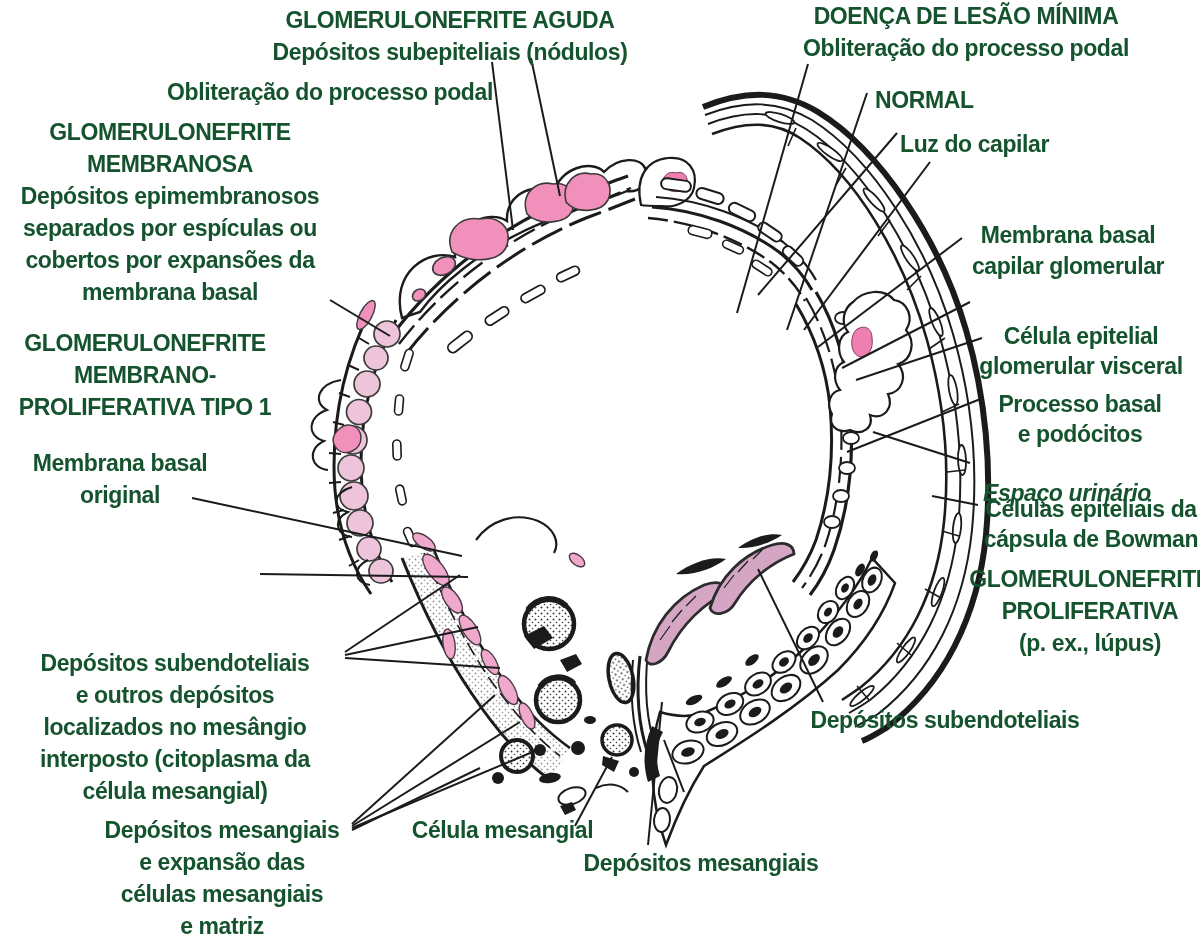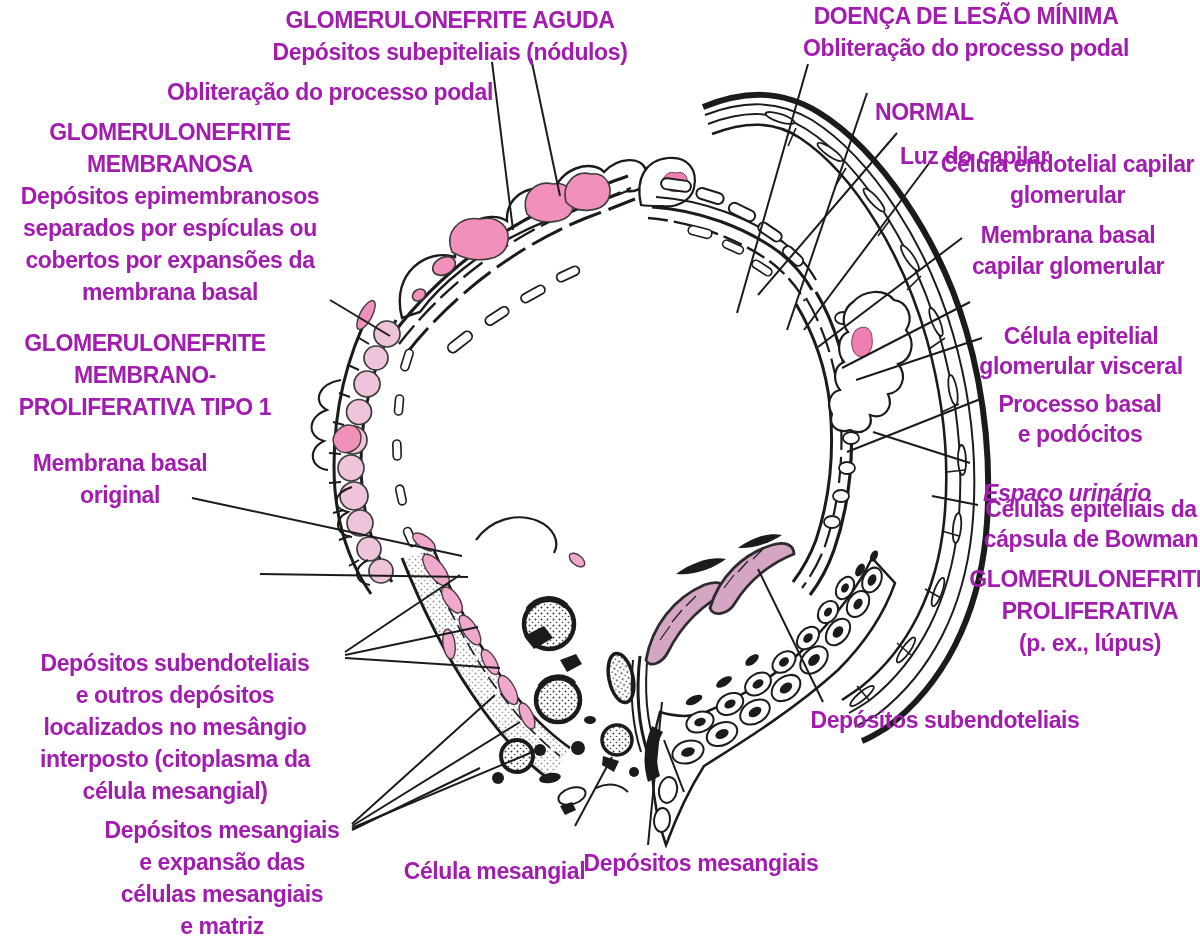--- a/index.html
+++ b/index.html
@@ -1,25 +1,25 @@
 <!DOCTYPE html>
 <html><head>
 <meta charset="utf-8">
 <style>
   html,body{margin:0;padding:0;background:#fff;}
   .stage{
     position:relative;width:1200px;height:950px;background:#fff;overflow:hidden;
-    font-family:"Liberation Sans","DejaVu Sans",sans-serif;color:#a21caf;
+    font-family:"Liberation Sans","DejaVu Sans",sans-serif;color:#14532d;
   }
   .stage svg{position:absolute;left:0;top:0;}
   .lbl{
     position:absolute;font-size:23px;font-weight:700;line-height:32px;
     letter-spacing:-0.4px;white-space:pre-line;text-align:center;
   }
-  .lbl.la-left{text-align:right;margin-top:12px;}
+  .lbl.la-left{text-align:right;}
   .lbl.lh31{line-height:31px;}
   .lbl.lh30{line-height:30px;}
 </style>
 </head>
 <body>
 
 <div class="stage">
 
   <svg viewBox="0 0 1200 950" width="1200" height="950">
     <defs>
@@ -332,28 +332,26 @@
 original</div>
   <div class="lbl" style="left:10px;top:647px;width:330px;">Depósitos subendoteliais
 e outros depósitos
 localizados no mesângio
 interposto (citoplasma da
 célula mesangial)</div>
   <div class="lbl" style="left:57px;top:814px;width:330px;">Depósitos mesangiais
 e expansão das
 células mesangiais
 e matriz</div>
-  <div class="lbl" style="left:372px;top:814px;width:245px;margin-top:41px;">Célula mesangial</div>
+  <div class="lbl" style="left:380px;top:814px;width:245px;">Célula mesangial</div>
   <div class="lbl" style="left:555px;top:847px;width:292px;">Depósitos mesangiais</div>
   <div class="lbl" style="left:776px;top:0px;width:380px;">DOENÇA DE LESÃO MÍNIMA
 Obliteração do processo podal</div>
   <div class="lbl la-left" style="left:875px;top:84px;">NORMAL</div>
   <div class="lbl la-left" style="left:900px;top:128px;">Luz do capilar</div>
-  <div class="lbl lh31" style="left:935px;top:149px;width:265px;">Célula endotelial capilar
-glomerular</div>
   <div class="lbl lh31" style="left:938px;top:220px;width:260px;">Membrana basal
 capilar glomerular</div>
   <div class="lbl lh30" style="left:950px;top:321px;width:262px;">Célula epitelial
 glomerular visceral</div>
   <div class="lbl lh30" style="left:960px;top:389px;width:240px;">Processo basal
 e podócitos</div>
   <div class="lbl" style="left:937px;top:477px;width:260px;font-style:italic;">Espaço urinário</div>
   <div class="lbl lh30" style="left:960px;top:494px;width:262px;">Células epiteliais da
 cápsula de Bowman</div>
   <div class="lbl" style="left:960px;top:563px;width:260px;">GLOMERULONEFRITE

